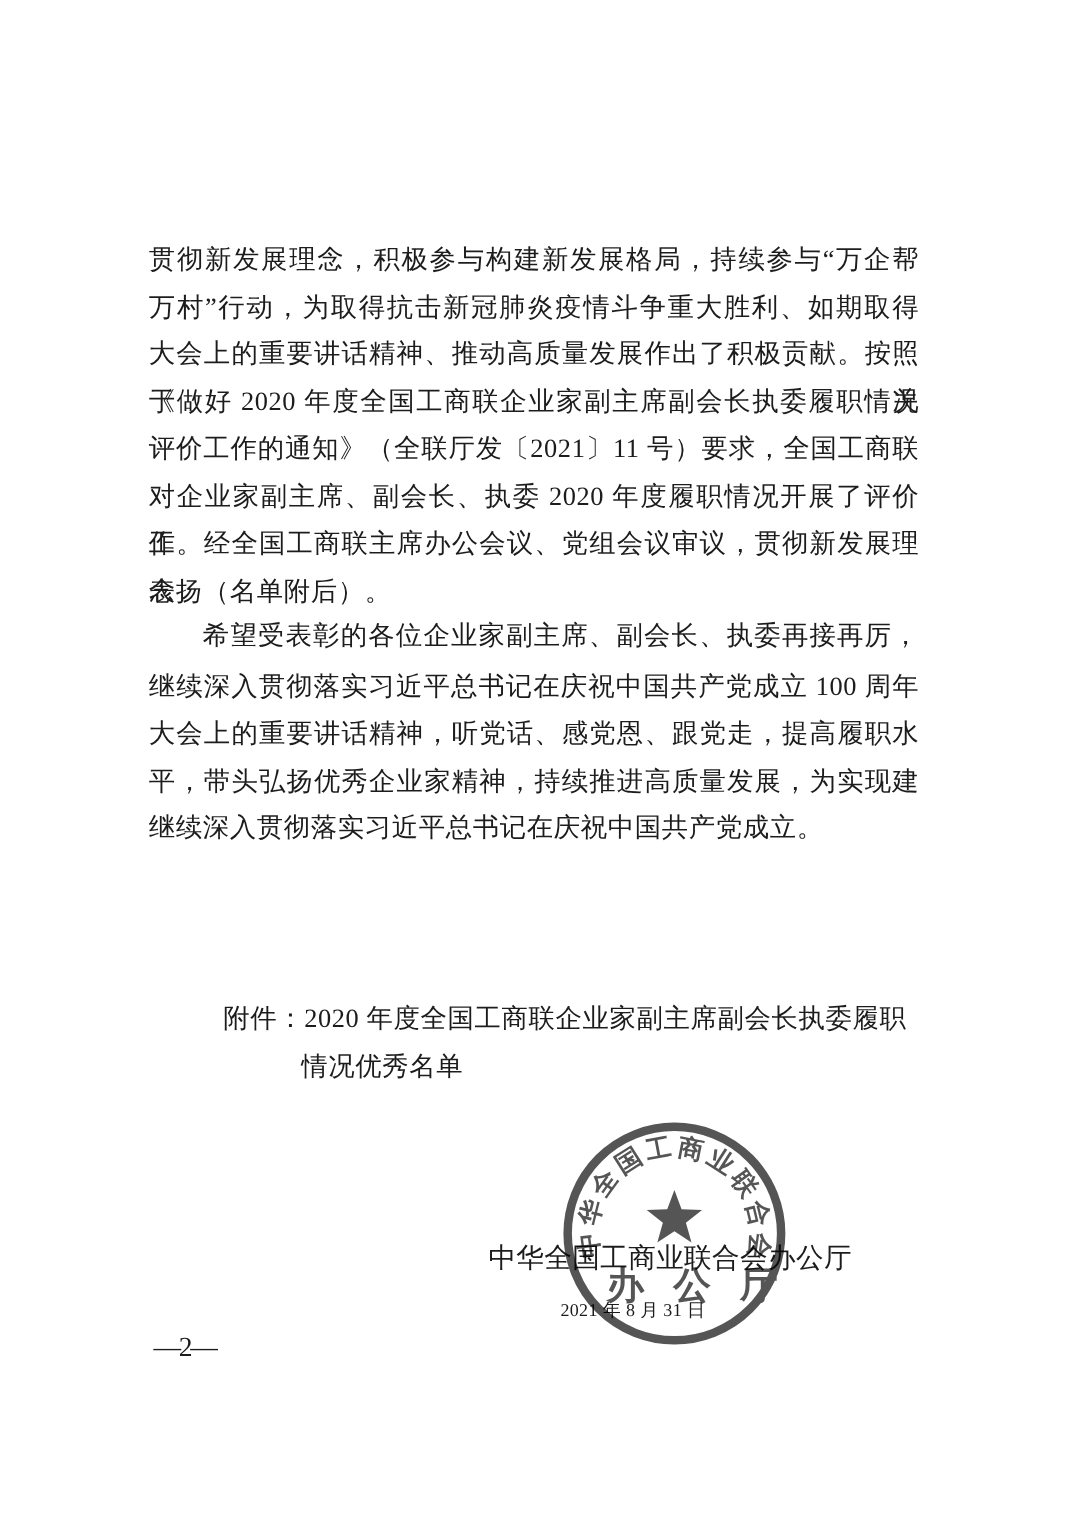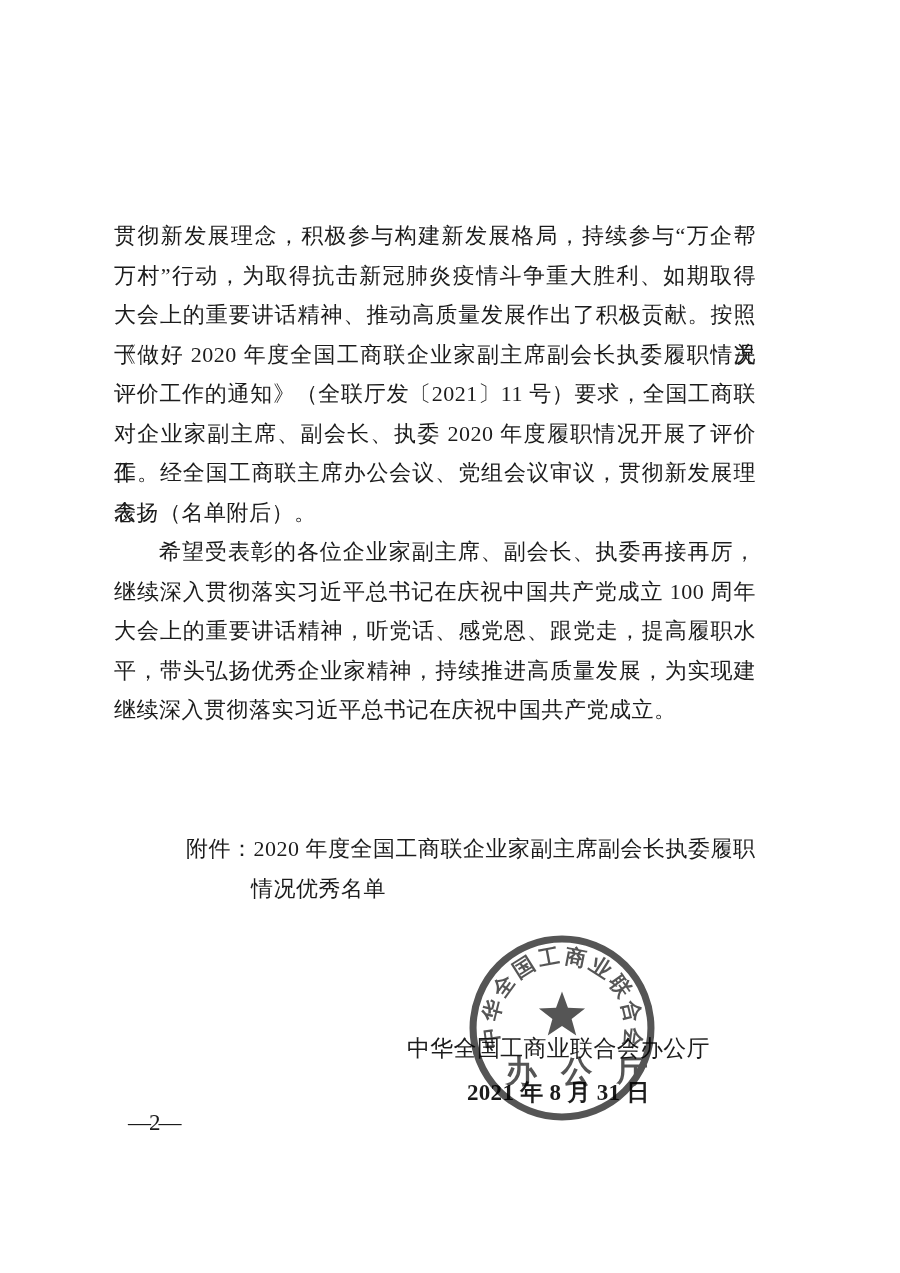--- a/index.html
+++ b/index.html
@@ -8,38 +8,37 @@
     position: relative;
     width: 900px;
     height: 1273px;
     background: #ffffff;
     overflow: hidden;
     font-family: "Liberation Serif", "DejaVu Serif", serif;
     color: #1c1c1c;
   }
   .doc-body {
     position: absolute;
-    left: 114px;
+    left: 124px;
     top: 196px;
     width: 642px;
-    margin-top: 20px;
   }
   .line {
     height: 39.5px;
     line-height: 39.5px;
     font-size: 22px;
     letter-spacing: 0.5px;
     white-space: nowrap;
   }
   .line.full {
     white-space: normal;
     text-align: justify;
     text-align-last: justify;
   }
-  .line.indent { padding-left: 45px; }
+  .line.indent { padding-left: 45px; font-family: Liberation Mono, monospace; }
   .attachment {
     position: absolute;
     left: 144px;
     top: 829px;
     width: 660px;
   }
   .attachment .line1 { padding-left: 42px; }
   .attachment .line2 { padding-left: 107px; }
   .signature-org {
     position: absolute;
@@ -48,25 +47,24 @@
     font-size: 23px;
     line-height: 30px;
     letter-spacing: 0.3px;
     white-space: nowrap;
     text-align: center;
   }
   .signature-date {
     position: absolute;
     left: 467px;
     top: 1078px;
-    font-size: 23px;
+    font-size: 15px;
     line-height: 30px;
     letter-spacing: 0.3px;
     white-space: nowrap;
-    font-weight: bold;
   }
   .page-number {
     position: absolute;
     left: 128px;
     top: 1108px;
     font-size: 23px;
     line-height: 30px;
     letter-spacing: -2px;
     white-space: nowrap;
   }

